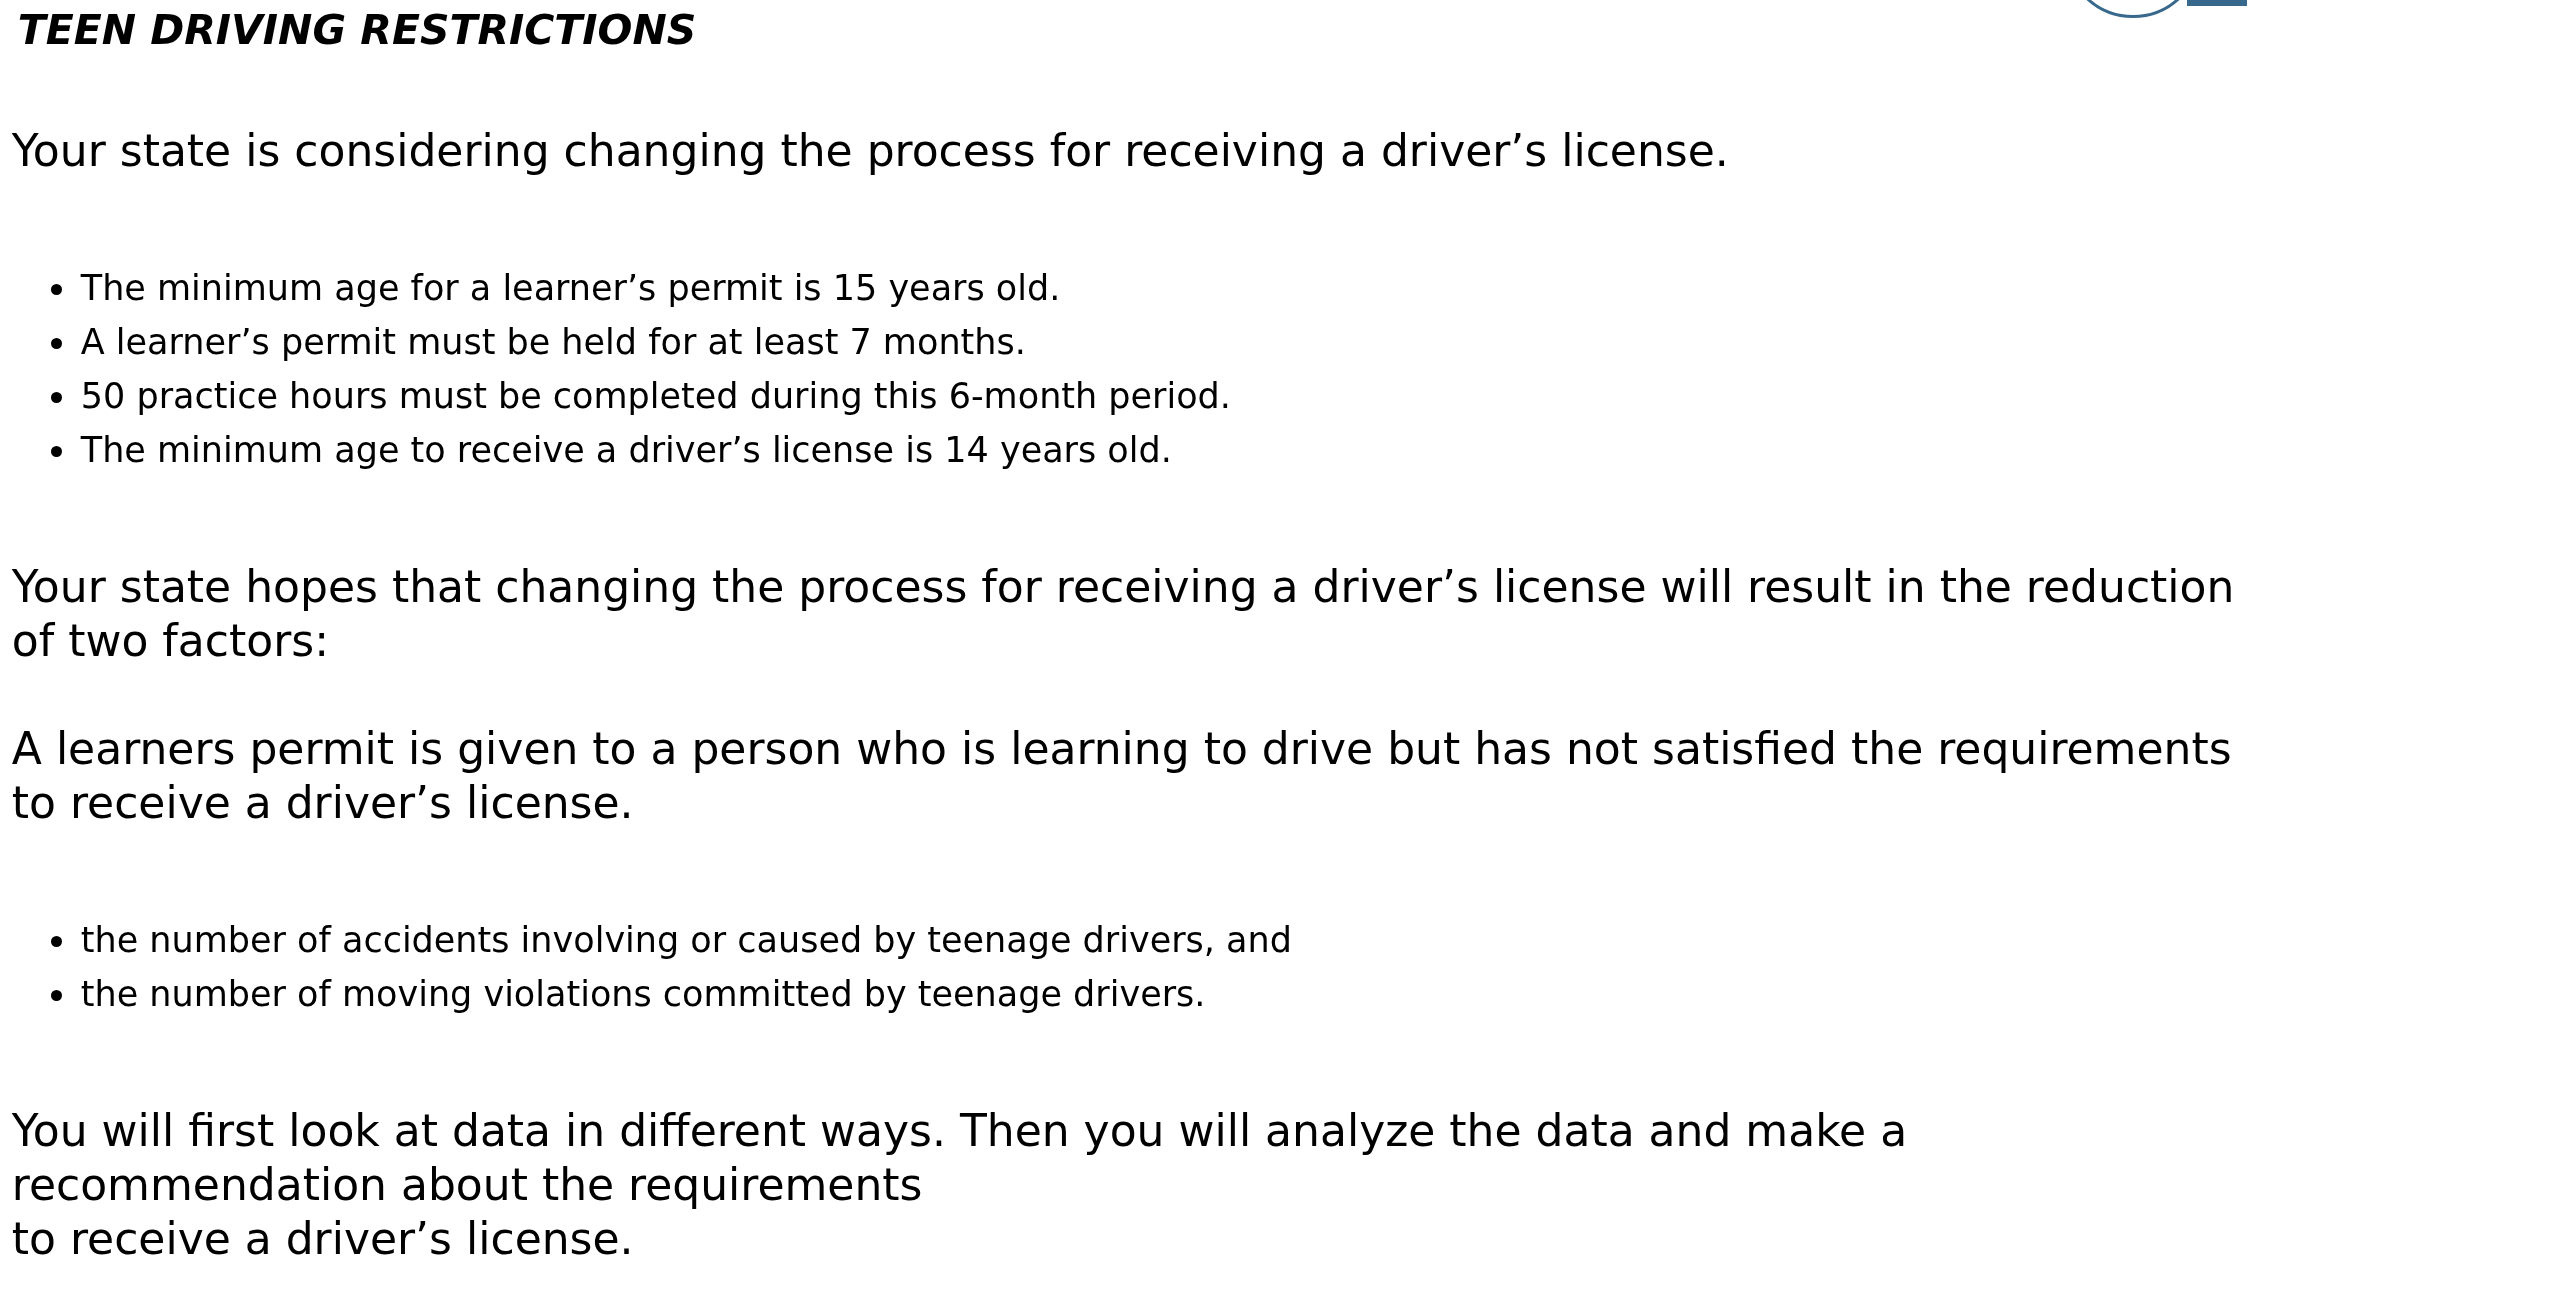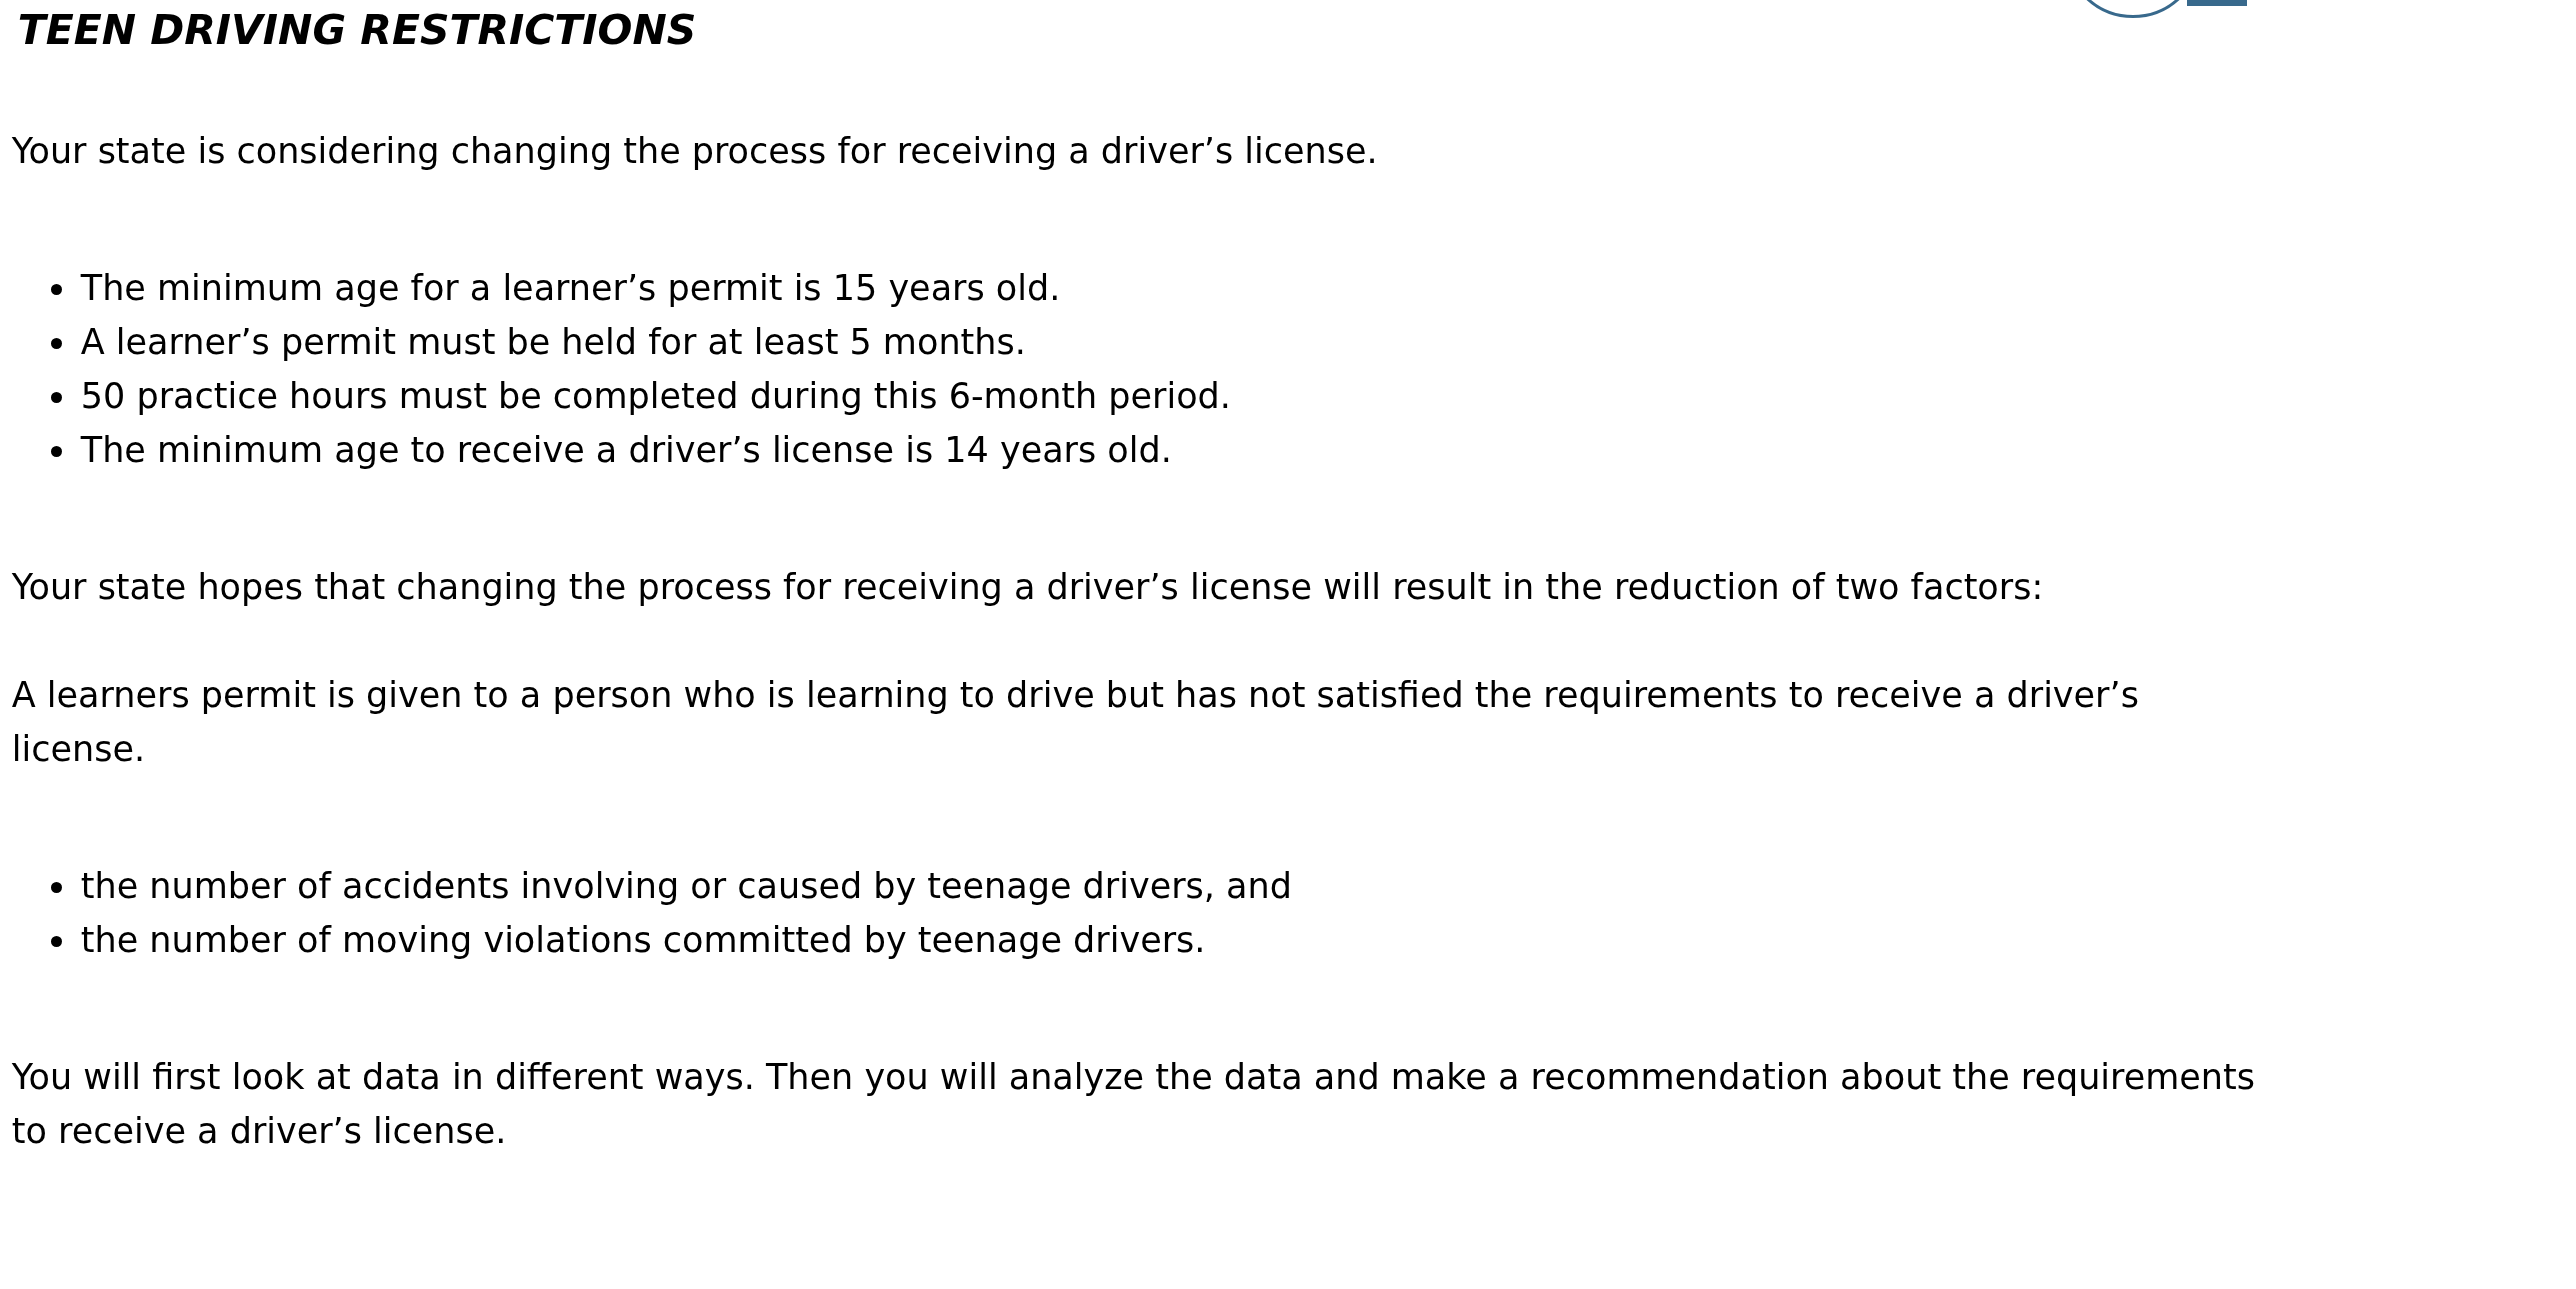--- a/index.html
+++ b/index.html
@@ -21,21 +21,21 @@
   .page-title {
     font-size: 41px;
     font-weight: bold;
     font-style: italic;
     line-height: 49px;
     margin: 5.9px 0 69px 5.9px;
     color: #000000;
     white-space: nowrap;
   }
   .para {
-    font-size: 35px;
+    font-size: 44px;
     line-height: 54px;
     margin: 54px 0;
     white-space: pre-line; 
   }
   .bullet-list {
     font-size: 35px;
     line-height: 54px;
     margin: 83px 0;
     padding-left: 67px;
     list-style: disc;
@@ -74,21 +74,21 @@
   <div class="header-circle"></div>
   <div class="header-bar"></div>
 
   <h1 class="page-title">TEEN DRIVING RESTRICTIONS</h1>
 
   <p class="para">Your state is considering changing the process for receiving a driver’s license.</p>
 
 
   <ul class="bullet-list">
     <li>The minimum age for a learner’s permit is 15 years old.</li>
-    <li>A learner’s permit must be held for at least 5 months.</li>
+    <li>A learner’s permit must be held for at least 7 months.</li>
     <li>50 practice hours must be completed during this 6-month period.</li>
     <li>The minimum age to receive a driver’s license is 14 years old.</li>
   </ul>
 
 
   <p class="para">Your state hopes that changing the process for receiving a driver’s license will result in the reduction of two factors:</p>
 
   <p class="para">A learners permit is given to a person who is learning to drive but has not satisfied the requirements to receive a driver’s license.</p>
 
   <ul class="bullet-list">

